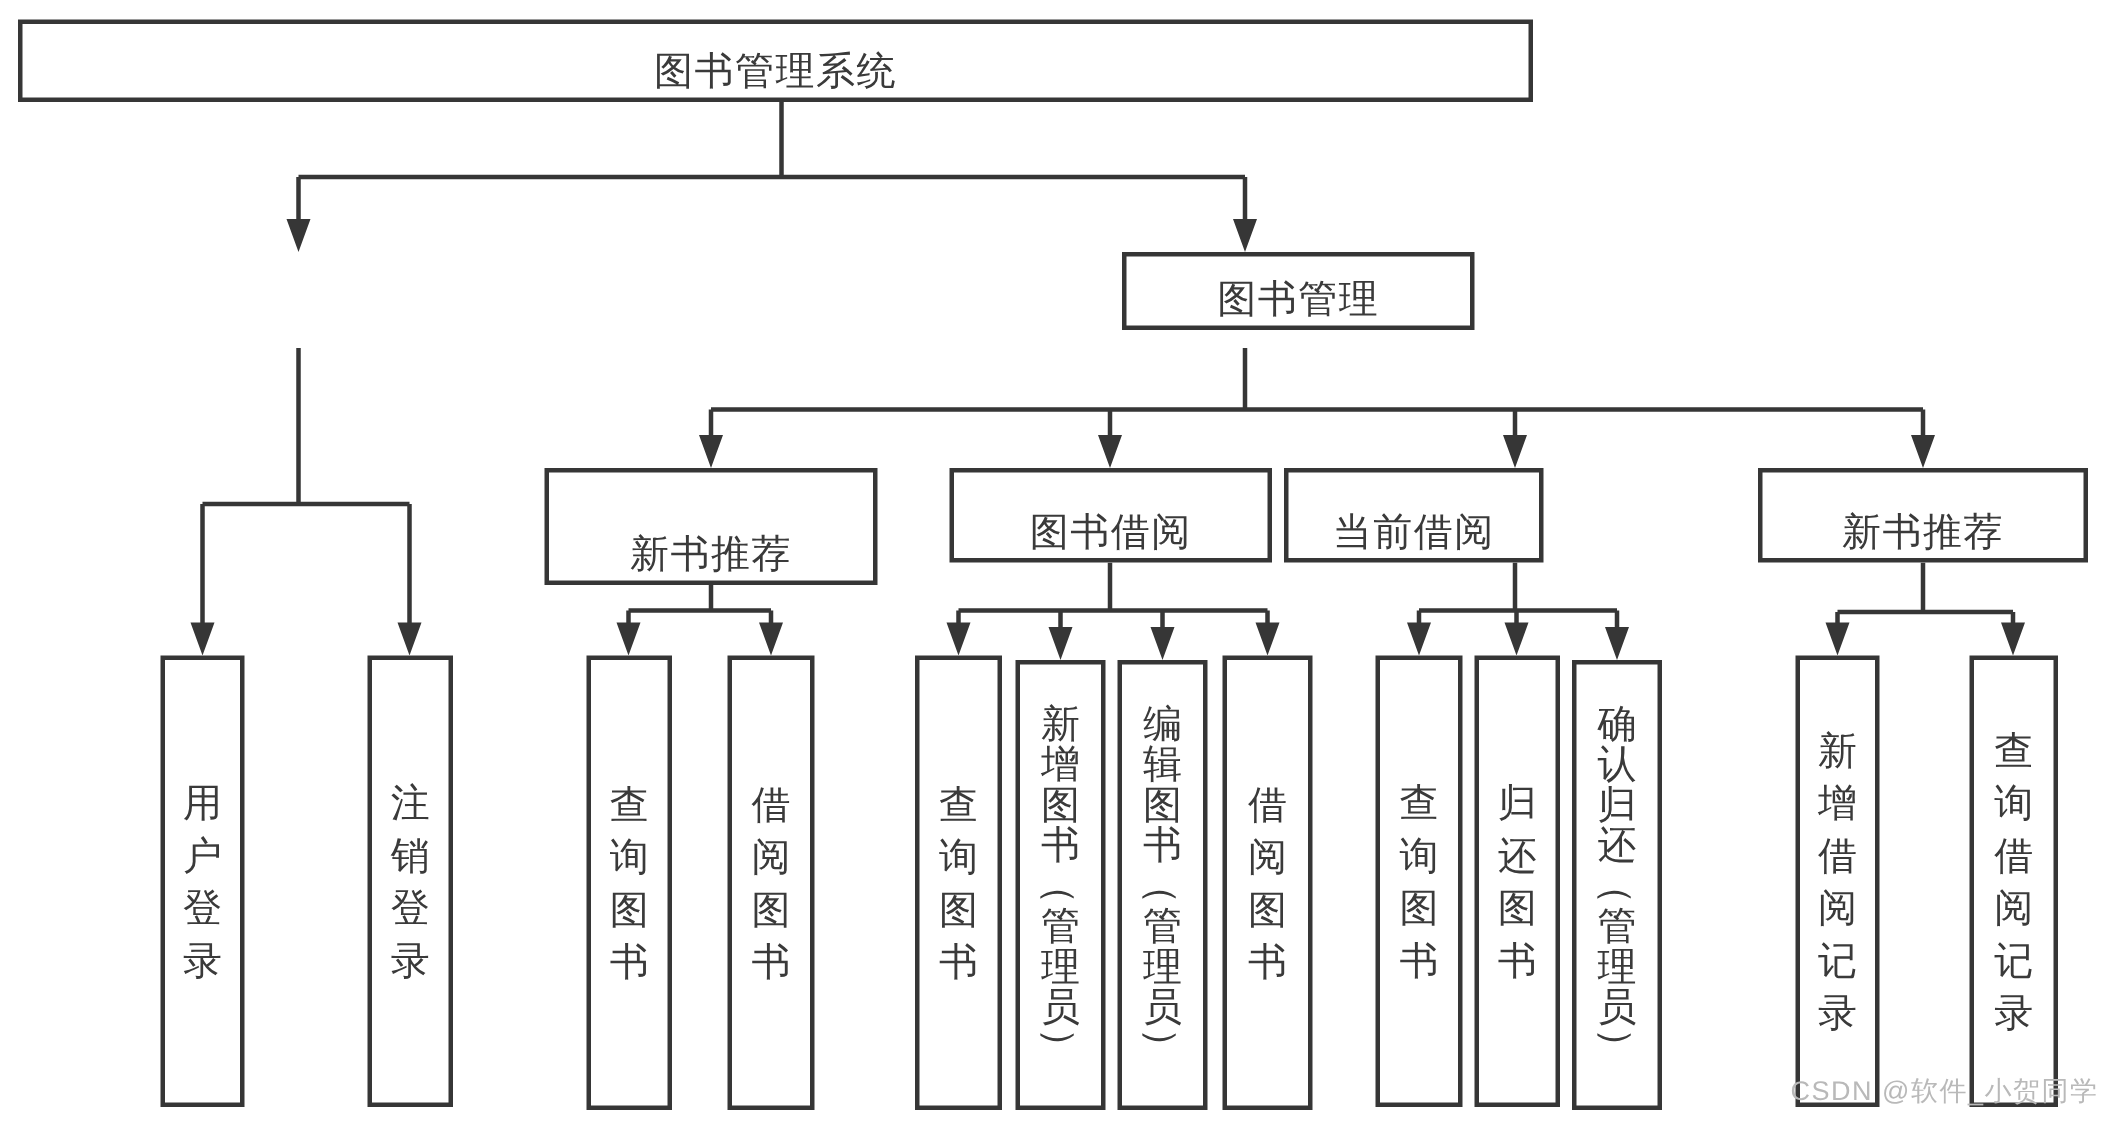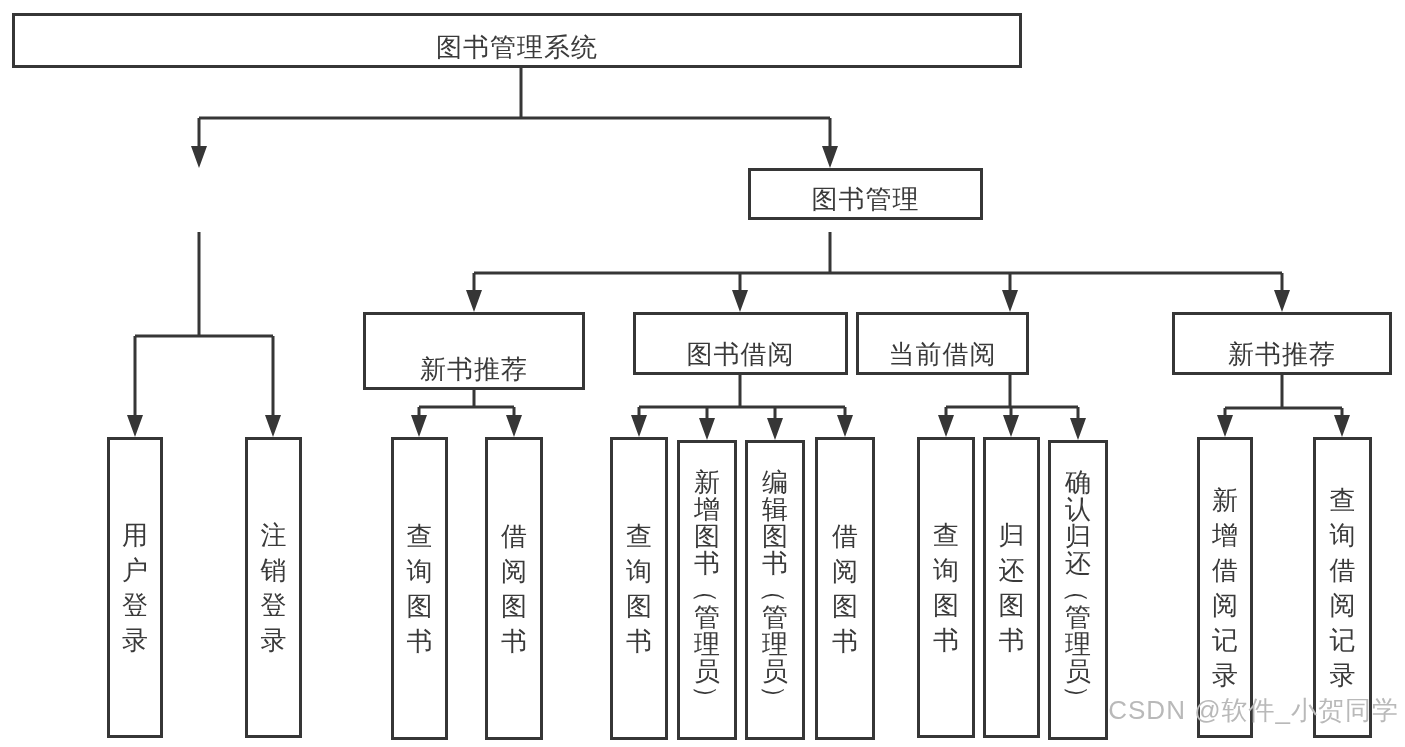--- a/index.html
+++ b/index.html
@@ -36,22 +36,22 @@
     align-items:center;justify-content:center;
     font-size:26px;
     padding:10px 0;
   }
   .vnode span{display:block;line-height:1;}
   .vshort{gap:9px;}
   .vlong{gap:1px;}
   .vnode span.rot{transform:rotate(90deg);}
   #watermark{
     position:absolute;
-    right:6px;top:693px;
-    font-size:26px;
+    right:6px;top:715px;
+    font-size:18px;
     color:var(--wm);
     letter-spacing:1px;
     white-space:nowrap;
     z-index:5;
   }
 </style>
 </head>
 <body>
 
 <div id="canvas">

